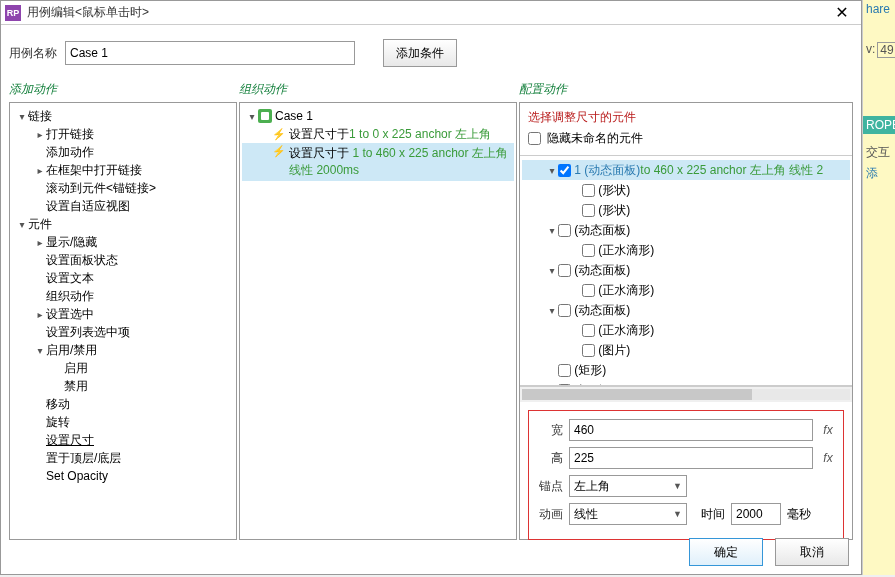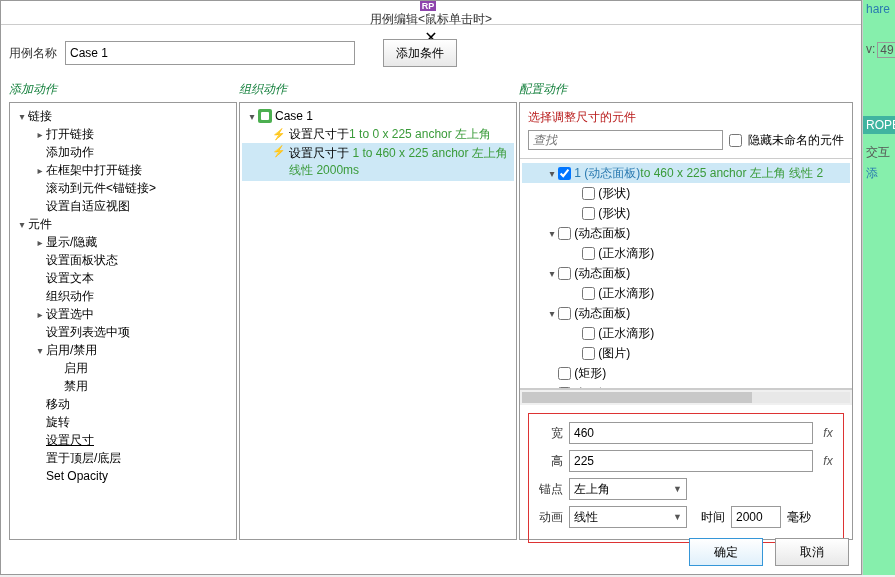--- a/index.html
+++ b/index.html
@@ -1,18 +1,18 @@
 <!DOCTYPE html>
 <html><head>
 <meta charset="utf-8">
 <style>
   * { box-sizing: border-box; margin: 0; padding: 0; font-family: "Microsoft YaHei", Arial, sans-serif; font-size: 12px; }
   body { background: #f0f0f0; width: 895px; height: 577px; position: relative; }
   .dialog { position: absolute; left: 0; top: 0; width: 862px; height: 575px; background: #fff; border: 1px solid #999; display: flex; flex-direction: column; }
-  .titlebar { height: 24px; background: #fff; border-bottom: 1px solid #ccc; display: flex; align-items: center; padding: 0 4px; flex-direction: column; }
+  .titlebar { height: 24px; background: #fff; border-bottom: 1px solid #ccc; display: flex; align-items: center; padding: 0 4px; }
   .titlebar-icon { width: 16px; height: 16px; background: #8e44ad; color: #fff; display: flex; align-items: center; justify-content: center; font-size: 9px; font-weight: bold; margin-right: 6px; }
   .titlebar-text { flex: 1; color: #333; }
   .close-btn { width: 30px; height: 22px; display: flex; align-items: center; justify-content: center; cursor: pointer; font-size: 16px; }
   .top-row { display: flex; align-items: center; padding: 14px 8px 10px; gap: 8px; }
   .top-row label { color: #333; }
   .case-name-input { width: 290px; height: 24px; border: 1px solid #999; padding: 0 4px; }
   .btn { height: 28px; padding: 0 12px; border: 1px solid #999; background: linear-gradient(#fff,#e8e8e8); cursor: pointer; display: inline-flex; align-items: center; }
   .btn-primary { border: 1px solid #3596d8; background: linear-gradient(#fff,#e0f0fb); padding: 0 24px; }
   .columns-header { display: flex; padding: 0 8px; }
   .col-header { color: #15803d; padding: 4px 0; font-style: italic; }
@@ -44,21 +44,21 @@
   .hscroll .thumb { position: absolute; left: 0; top: 0; bottom: 0; width: 70%; background: #c8c8c8; }
   .red-box { border: 1px solid #d33; margin: 8px; padding: 8px 6px; }
   .form-row { display: flex; align-items: center; margin-bottom: 6px; gap: 6px; }
   .form-row label { width: 28px; text-align: right; color: #333; }
   .txt { height: 22px; border: 1px solid #999; padding: 0 4px; }
   .txt.wide { flex: 1; }
   .fx { width: 18px; text-align: center; font-style: italic; color: #555; cursor: pointer; }
   .select { height: 22px; border: 1px solid #999; background: #fff; padding: 0 4px; display: flex; align-items: center; justify-content: space-between; width: 118px; cursor: pointer; }
   .select .arr { font-size: 9px; color: #555; }
   .bottom-row { display: flex; justify-content: flex-end; gap: 12px; padding: 8px 12px; }
-  .side-strip { position: absolute; right: 0; top: 0; width: 33px; height: 575px; background: #86efac; border-left: 1px solid #ccc; font-size: 11px; color: #555; overflow: hidden; }
+  .side-strip { position: absolute; right: 0; top: 0; width: 33px; height: 575px; background: #fef9c3; border-left: 1px solid #ccc; font-size: 11px; color: #555; overflow: hidden; }
   .side-strip div { padding: 2px 3px; }
   .side-highlight { background: #40b4a0; color: #fff; }
   ::-webkit-scrollbar { width: 16px; height: 16px; }
   ::-webkit-scrollbar-track { background: #f0f0f0; }
   ::-webkit-scrollbar-thumb { background: #c8c8c8; border: 1px solid #aaa; }
   .lightning { color: #c0a030; font-size: 11px; }
   .case-icon { width:14px; height:14px; background:#4caf50; border-radius:2px; display:inline-block; margin-right:3px; position:relative; }
   .case-icon::after{content:"";position:absolute;left:3px;top:3px;width:8px;height:8px;background:#fff;border-radius:1px;}
 </style>
 </head>
@@ -197,21 +197,20 @@
             </span>
           </div>
         </div>
       </div>
     </div>
 
     <div class="panel c">
       <div class="cfg-top">
         <span class="cfg-label">选择调整尺寸的元件</span>
         <div class="cfg-row">
-          <input class="search-input" placeholder="查找" style="">
           <input type="checkbox" class="chk" style="">
           <span>隐藏未命名的元件</span>
         </div>
       </div>
       <div class="wtree">
         <div class="wtree-scroll">
           <div class="tree" id="widget-tree">
               <div class="tree-node sel" style="padding-left: 24px;"><span class="tw">▾</span><input type="checkbox" class="chk" checked="" style="">&nbsp;<span class="blue">1 (动态面板) </span><span class="green">to 460 x 225 anchor 左上角 线性 2</span></div>
               <div class="tree-node" style="padding-left: 48px;"><span class="tw"></span><input type="checkbox" class="chk" style="">&nbsp;<span>(形状)</span></div>
               <div class="tree-node" style="padding-left: 48px;"><span class="tw"></span><input type="checkbox" class="chk" style="">&nbsp;<span>(形状)</span></div>

